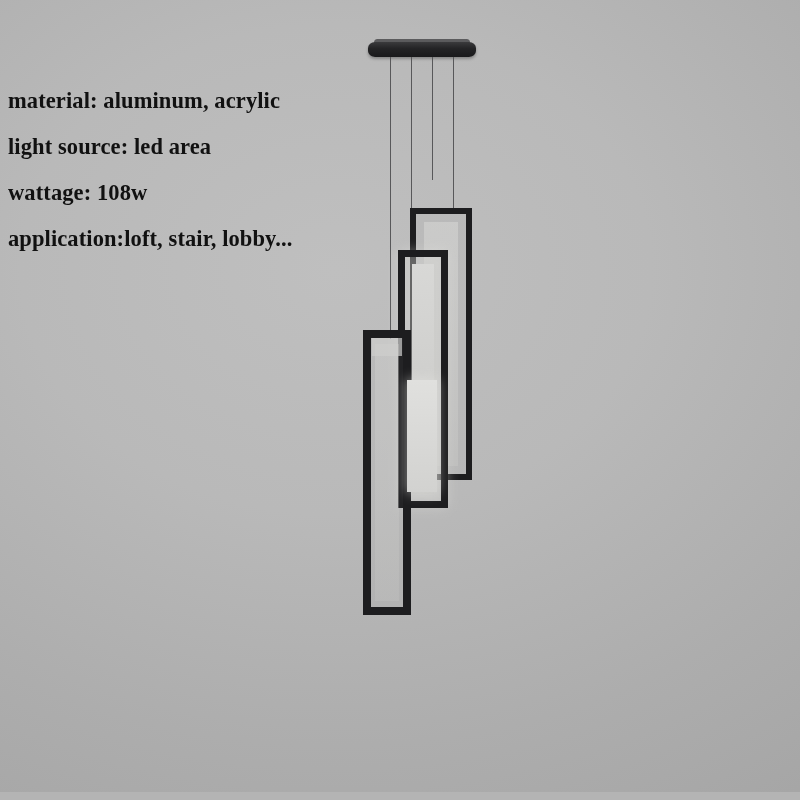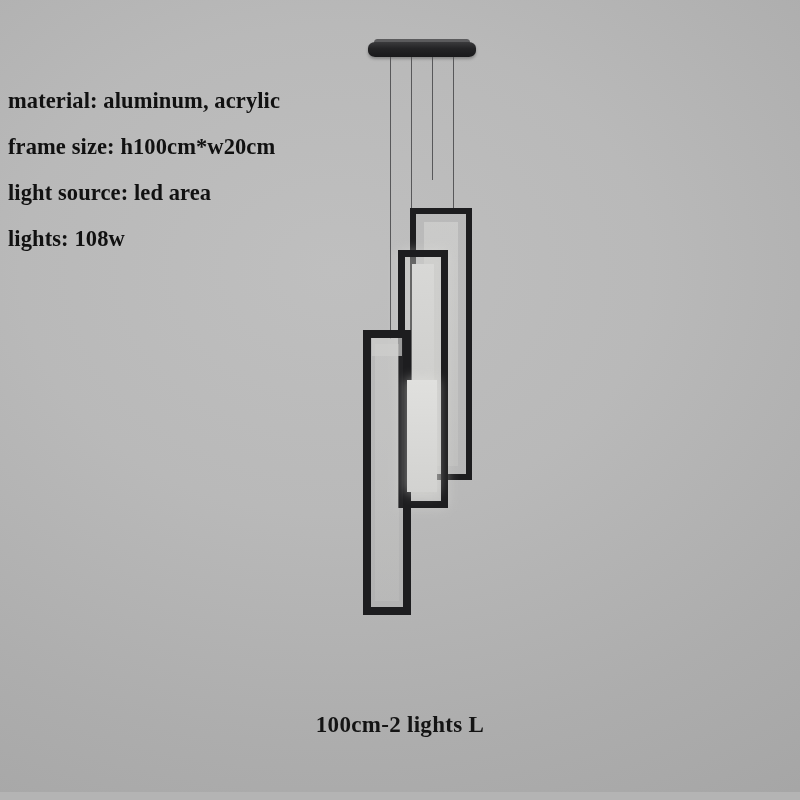--- a/index.html
+++ b/index.html
@@ -108,23 +108,23 @@
     background: #e6e6e2;
   }
 </style>
 </head>
 <body>
 
 <div class="stage">
 
   <div class="spec-list">
     <div class="spec-line">material: aluminum, acrylic</div>
-    <div class="spec-line">frame size: h100cm*w20cm</div>
     <div class="spec-line">light source: led area</div>
-    <div class="spec-line">lights: 108w</div>
+    <div class="spec-line">wattage: 108w</div>
+    <div class="spec-line">application:loft, stair, lobby...</div>
   </div>
 
   <div class="lamp">
 
     <div class="canopy-top"></div>
     <div class="canopy"></div>
 
     <div class="cable" style="left:390px; top:57px; height:282px;"></div>
     <div class="cable" style="left:411px; top:57px; height:199px;"></div>
     <div class="cable" style="left:432px; top:57px; height:123px;"></div>
@@ -140,15 +140,14 @@
     <div class="frame dark" style="left:363px; top:330px; width:48px; height:285px; border-width:8px;"></div>
     <div class="lit" style="left:375px; top:344px; width:24px; height:257px; opacity:0.35;"></div>
 
     <div class="glow" style="left:405px; top:378px; width:34px; height:116px; opacity:0.45;"></div>
     <div class="lit" style="left:407px; top:380px; width:30px; height:112px; background:linear-gradient(180deg,#e0e0de 0%,#d2d2d0 100%);"></div>
 
     <div class="lit" style="left:372px; top:338px; width:30px; height:18px; background:#cfcfcd; opacity:0.7;"></div>
 
   </div>
 
-  <div class="caption">100cm-2 lights L</div>
 
 </div>
 
 </body></html>

